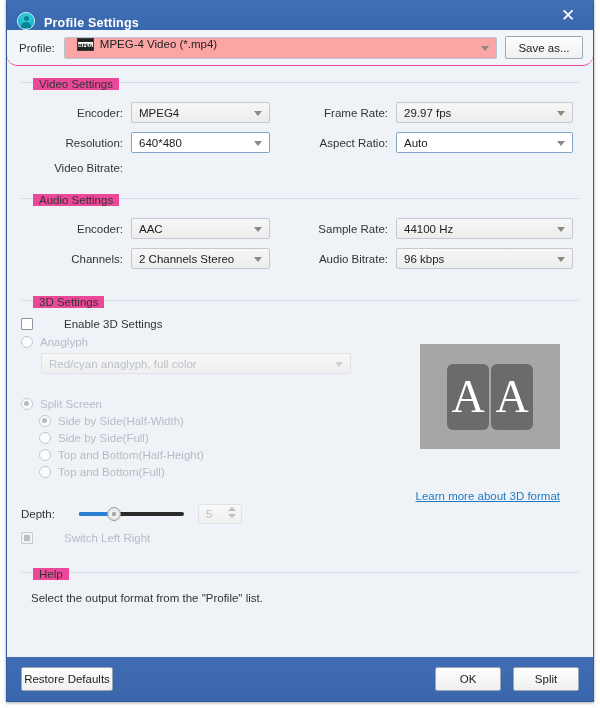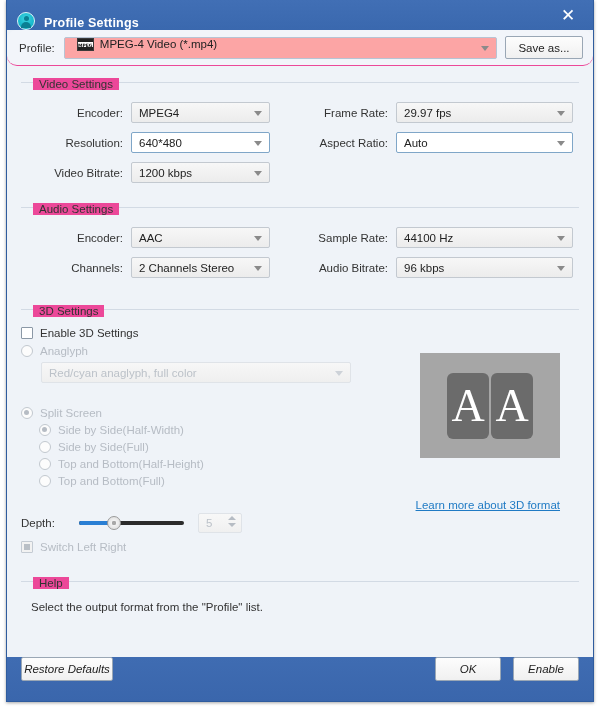--- a/index.html
+++ b/index.html
@@ -154,21 +154,21 @@
     padding-left: 7px; font-size: 11.5px; color: #222;
     cursor: pointer;
   }
   .combo.white {
     background: #ffffff; border: 1px solid #7fa6c8;
   }
   .colL .combo { margin-right: 30px; }
   .colR .combo { margin-right: 6px; }
 
   
-  .chk-row { display: flex; align-items: flex-end; margin-bottom: 6px; }
+  .chk-row { display: flex; align-items: flex-end; margin-bottom: 6px; gap: 24px; }
   .checkbox {
     width: 12px; height: 12px; flex: none;
     border: 1px solid #8b98a6; background: #fff;
     border-radius: 1px; margin-right: 7px;
   }
   .checkbox.dis { border-color: #c4cbd3; background: #f2f2f2; }
   .checkbox.filled.dis::after {
     content:""; display:block; width:6px; height:6px; margin:2px;
     background:#b9bfc6;
   }
@@ -257,21 +257,21 @@
     text-decoration: underline; cursor: pointer; padding-left: 46px;
   }
 
   .help-text { font-size: 11.5px; color: #333; padding: 10px 0 0 10px; }
 
   
   .footer {
     position: absolute; left: 0; right: 0; bottom: 0;
     height: 44px;
     background: linear-gradient(to bottom, #3f6cb2 0%, #3a66ac 100%);
-    display: flex; align-items: flex-start; padding: 0 14px; font-style: italic;
+    display: flex; align-items: center; padding: 0 14px;
   }
   .footer .btn { margin-left: 0; }
   .footer .spacer { flex: 1; }
   .footer .btn.wide { min-width: 66px; height: 24px; }
   .footer .btn.restore { min-width: 92px; height: 24px; }
   .footer .gap { width: 12px; }
 </style>
 </head>
 <body>
 
@@ -314,24 +314,20 @@
             </div>
             <div class="field">
               <span class="lbl">Resolution:</span>
               <div class="combo white">
                 <span>640*480</span>
                 <span class="combo-arrow"></span>
               </div>
             </div>
             <div class="field">
               <span class="lbl">Video Bitrate:</span>
-              <div class="combo">
-                <span>1200 kbps</span>
-                <span class="combo-arrow"></span>
-              </div>
             </div>
           </div>
           <div class="col colR">
             <div class="field">
               <span class="lbl">Frame Rate:</span>
               <div class="combo">
                 <span>29.97 fps</span>
                 <span class="combo-arrow"></span>
               </div>
             </div>
@@ -467,16 +463,16 @@
       <div class="help-text">Select the output format from the "Profile" list.</div>
     </fieldset>
 
   </div>
 
   <div class="footer">
     <div class="btn restore">Restore Defaults</div>
     <div class="spacer"></div>
     <div class="btn wide">OK</div>
     <div class="gap"></div>
-    <div class="btn wide">Enable</div>
+    <div class="btn wide">Split</div>
   </div>
 
 </div>
 
 </body></html>

